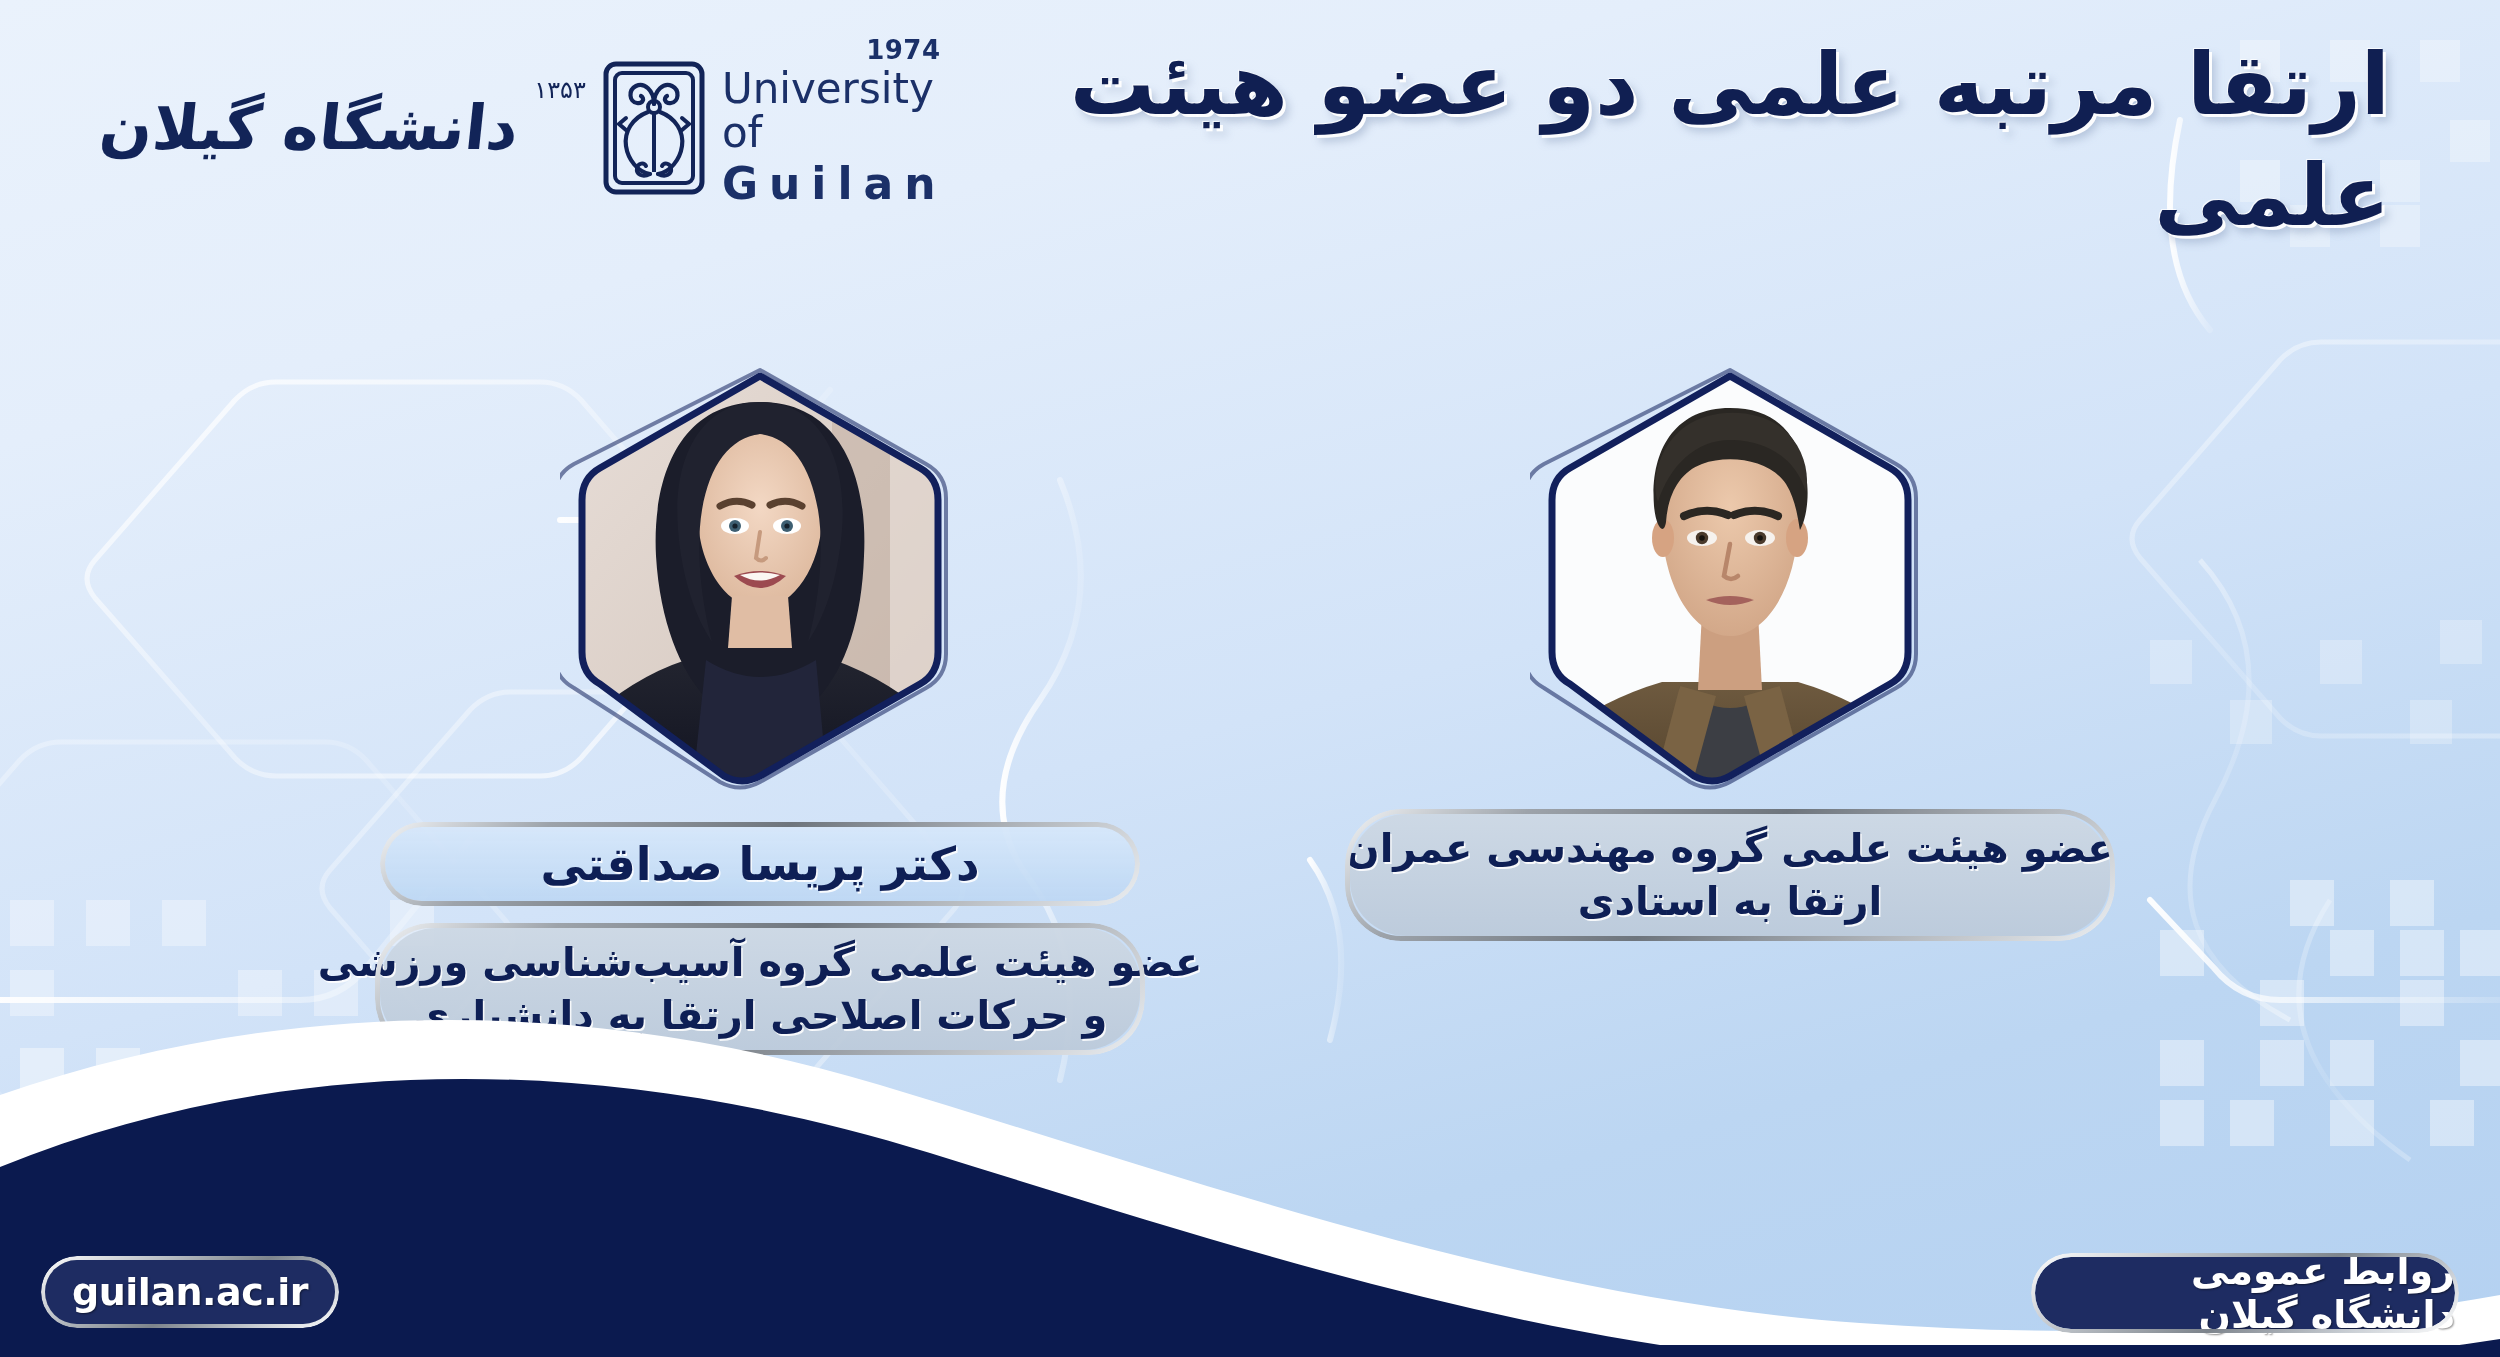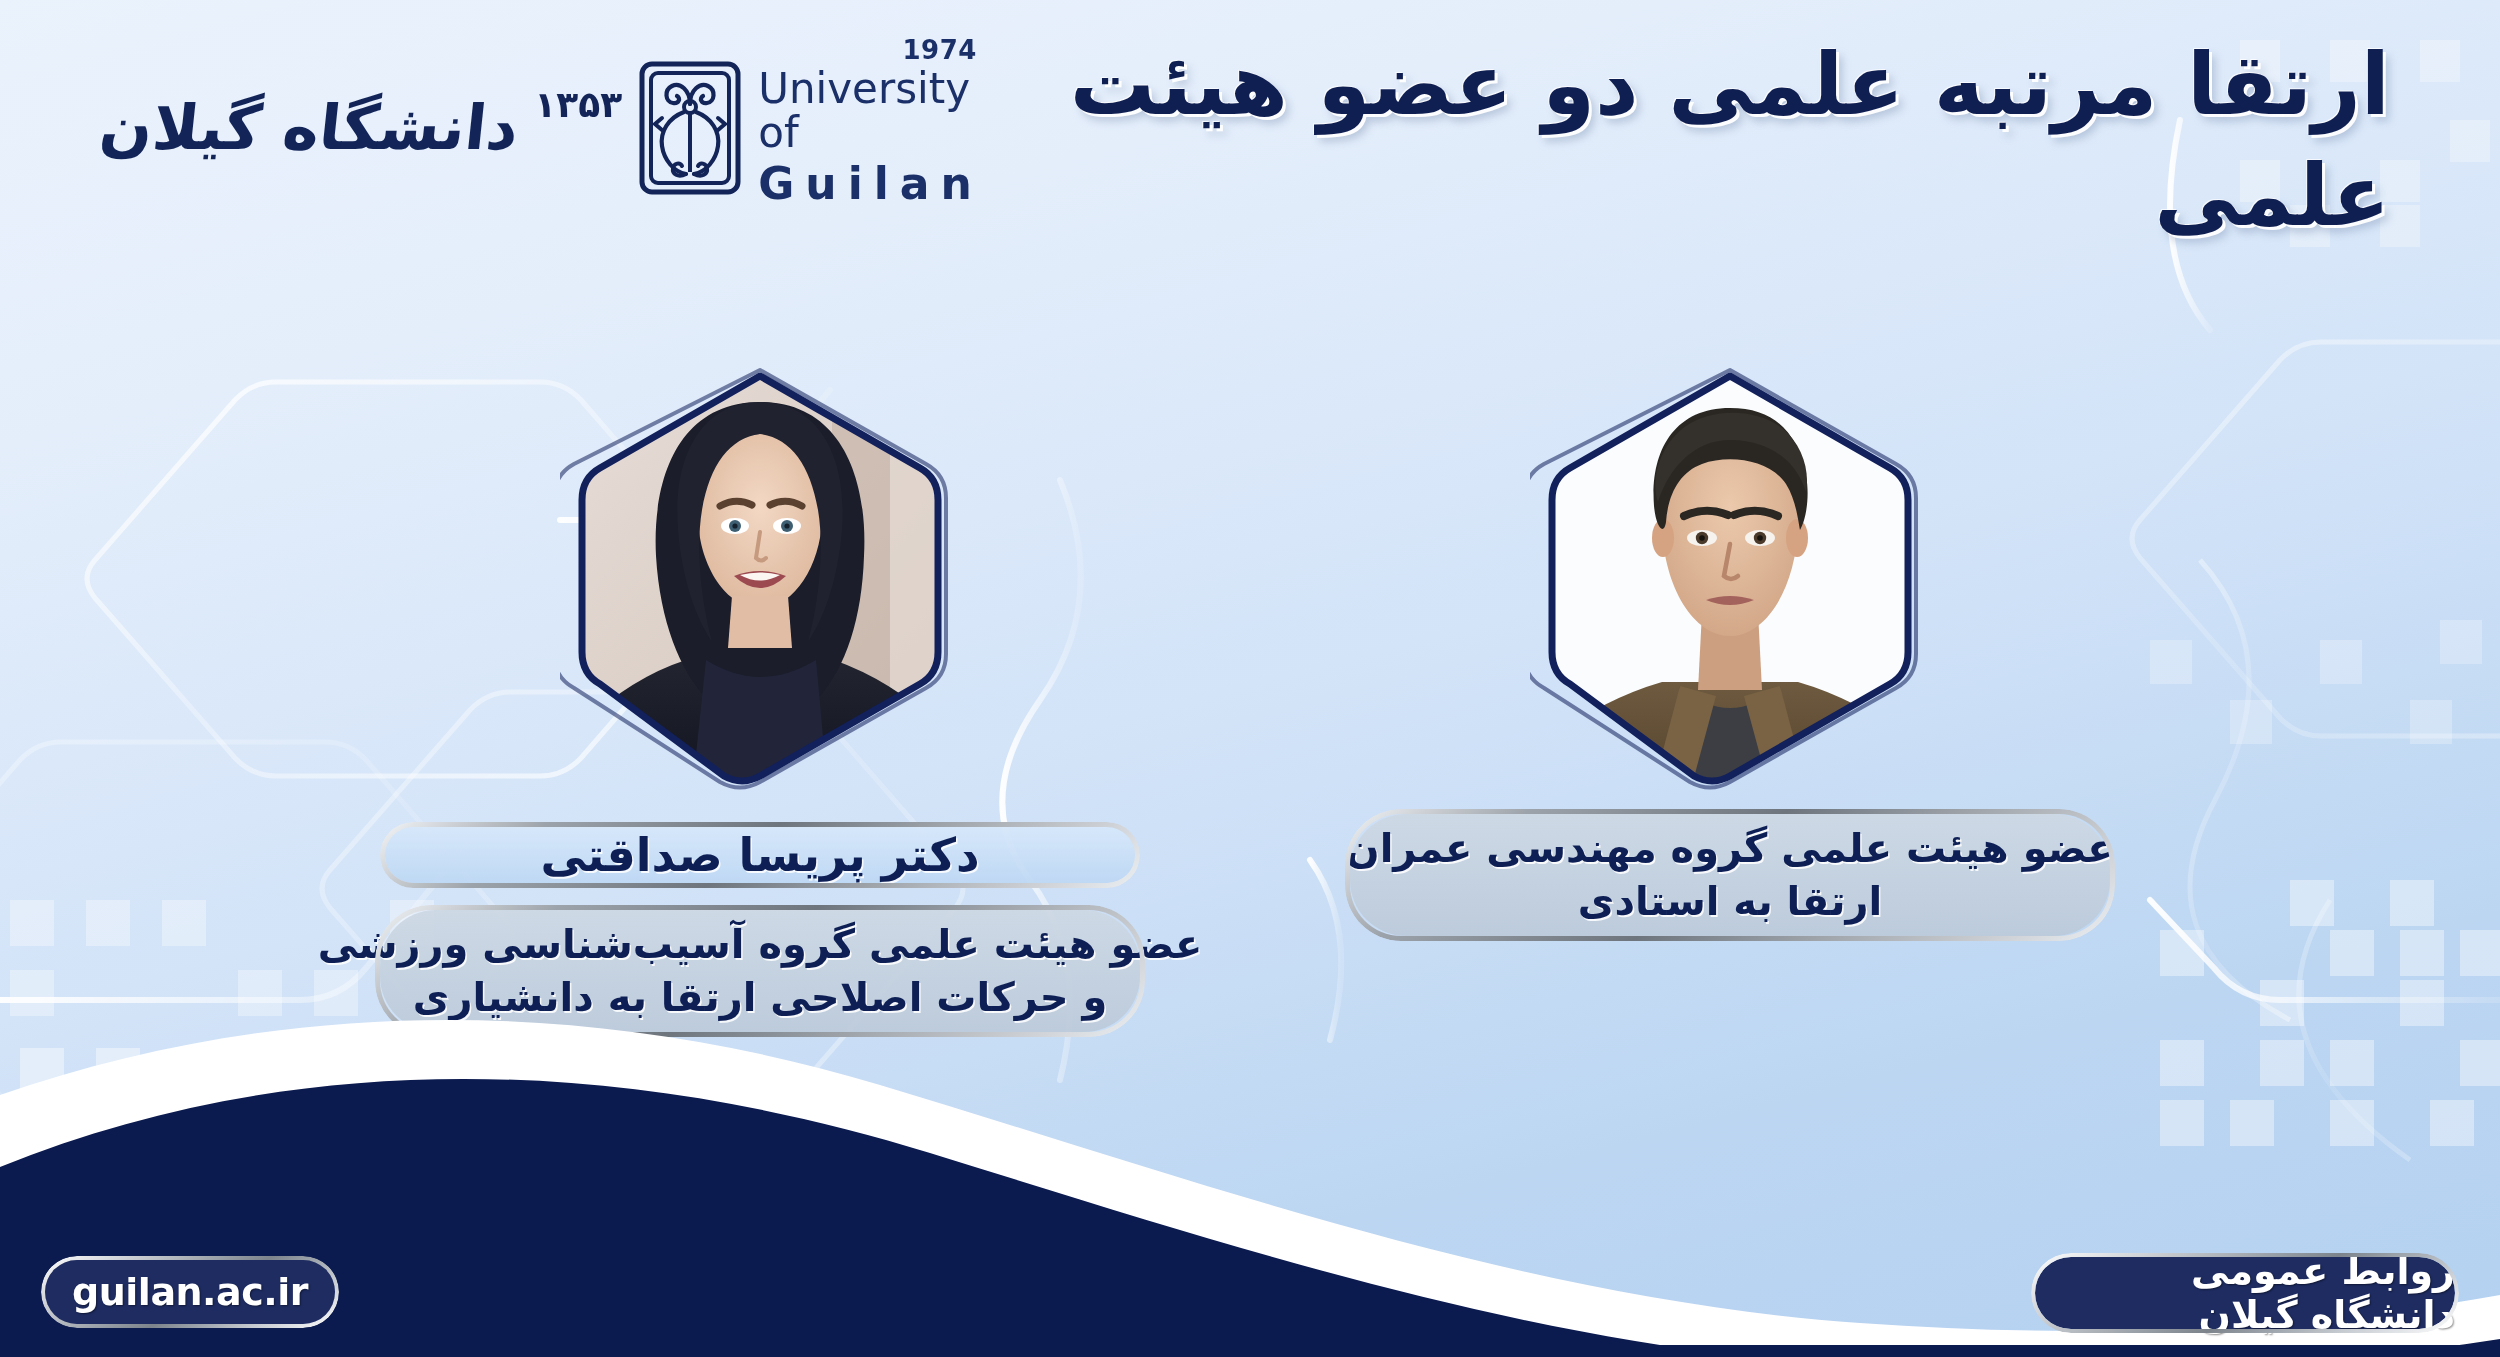--- a/index.html
+++ b/index.html
@@ -43,25 +43,25 @@
     font-family: "DejaVu Sans", "Liberation Sans", sans-serif;
     font-size: 62px;
     font-weight: 700;
     color: #122458;
     line-height: 1;
     white-space: nowrap;
     transform: skewX(-6deg);
     letter-spacing: -1px;
   }
   .logo-year-fa {
-    font-size: 36px;
-    font-weight: 700;
+    font-size: 24px;
+    font-weight: 400;
     color: #122458;
     align-self: flex-start;
-    margin-top: 36px;
+    margin-top: 28px;
     direction: ltr;
   }
   .logo-emblem {
     width: 104px;
     height: 136px;
     flex: none;
   }
   .logo-en {
     direction: ltr;
     text-align: left;
@@ -133,21 +133,21 @@
     display: flex;
     align-items: center;
     justify-content: center;
     direction: rtl;
     color: #0e1f55;
     text-shadow: 1.5px 1.5px 0 rgba(255,255,255,0.85);
   }
   .pill-name {
     margin-top: 30px;
     width: 760px;
-    height: 66px;
+    height: 84px;
     border-radius: 44px;
     font-size: 46px;
     font-weight: 700;
     background: linear-gradient(180deg, rgba(214,231,250,0.96) 0%, rgba(189,215,243,0.93) 100%);
     border: 5px solid transparent;
     background-clip: padding-box;
     box-shadow:
       0 0 0 5px rgba(140,145,150,0.0);
   }
   .pill-name::before,

